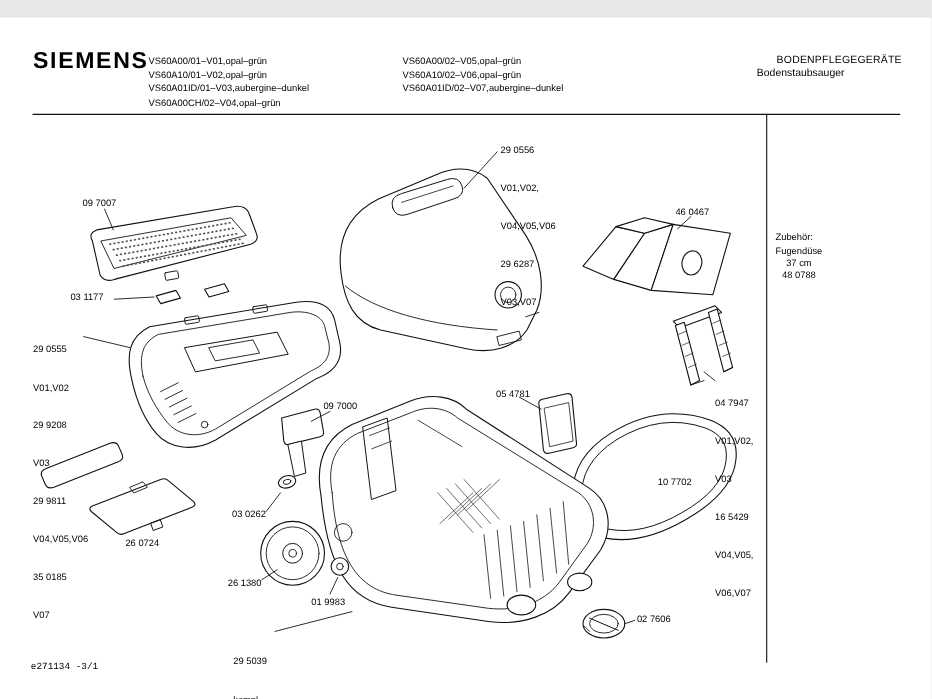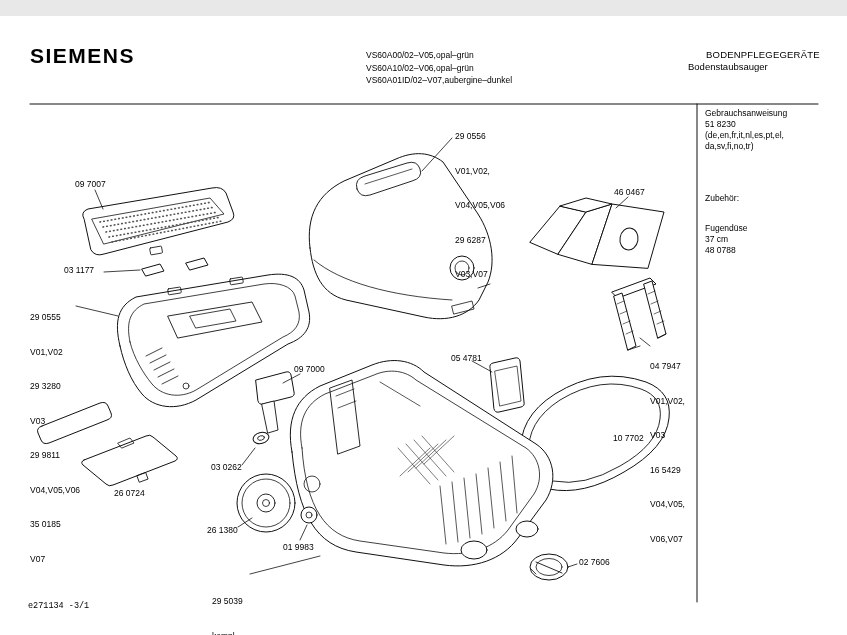--- a/index.html
+++ b/index.html
@@ -11,22 +11,22 @@
   }
   .art { position:absolute; left:0; top:0; }
   .brand { position:absolute; left:30px; top:28px; font-size:21px; font-weight:bold; letter-spacing:1.5px; }
   .models { position:absolute; font-size:8.5px; line-height:12.5px; }
   .models.col1 { left:135px; top:33px; }
   .models.col2 { left:366px; top:33px; }
   .cat { position:absolute; left:688px; top:33px; font-size:9.5px; line-height:12px; }
   .cat .upper { letter-spacing:0.2px;padding-left:18px; }
   .side { position:absolute; left:705px; font-size:8.5px; line-height:11px; }
   .side.manual { top:92px; }
-  .side.acc-head { top:177px;text-align:right; }
-  .side.acc { top:207px; }
+  .side.acc-head { top:194px;text-align:right; }
+  .side.acc { top:207px;text-align:center; }
   .lbl { position:absolute; font-size:8.5px; line-height:11.5px; white-space:pre; }
   .footer { position:absolute; left:28px; top:585px; font-size:8.5px;font-family:Liberation Mono, monospace; }
 </style>
 </head>
 <body>
 
 <div class="sheet">
 
   <svg class="art" width="847" height="635" viewBox="0 0 847 635">
     <g stroke="#111" fill="none" stroke-width="1" stroke-linecap="round" stroke-linejoin="round">
@@ -196,52 +196,52 @@
         <line x1="472" y1="345" x2="492" y2="356"></line>
         <line x1="628" y1="181" x2="616" y2="192"></line>
         <line x1="650" y1="330" x2="640" y2="322"></line>
         <line x1="577" y1="548" x2="568" y2="551"></line>
       </g>
     </g>
   </svg>
 
   <div class="brand">SIEMENS</div>
 
+  <div class="models col1">
+    <div>VS60A00/01–V01,opal–grün</div>
+    <div>VS60A10/01–V02,opal–grün</div>
+    <div>VS60A01ID/01–V03,aubergine–dunkel</div>
+    <div>VS60A00CH/02–V04,opal–grün</div>
+  </div>
 
   <div class="models col2">
     <div>VS60A00/02–V05,opal–grün</div>
     <div>VS60A10/02–V06,opal–grün</div>
     <div>VS60A01ID/02–V07,aubergine–dunkel</div>
   </div>
 
   <div class="cat">
     <div class="upper">BODENPFLEGEGERÄTE</div>
     <div>Bodenstaubsauger</div>
   </div>
 
-  <div class="side manual">
-    <div>Gebrauchsanweisung</div>
-    <div>51 8230</div>
-    <div>(de,en,fr,it,nl,es,pt,el,</div>
-    <div>da,sv,fi,no,tr)</div>
-  </div>
   <div class="side acc-head">Zubehör:</div>
   <div class="side acc">
     <div>Fugendüse</div>
     <div>37 cm</div>
     <div>48 0788</div>
   </div>
 
   <div class="lbl" style="left:75px;top:163px">09 7007</div>
   <div class="lbl" style="left:64px;top:249px">03 1177</div>
 
   <div class="lbl" style="left:30px;top:273px">
     <div>29 0555</div>
     <div>V01,V02</div>
-    <div>29 3280</div>
+    <div>29 9208</div>
     <div>V03</div>
     <div>29 9811</div>
     <div>V04,V05,V06</div>
     <div>35 0185</div>
     <div>V07</div>
   </div>
 
   <div class="lbl" style="left:114px;top:472px">26 0724</div>
   <div class="lbl" style="left:294px;top:348px">09 7000</div>
   <div class="lbl" style="left:211px;top:446px">03 0262</div>
@@ -266,18 +266,18 @@
 
   <div class="lbl" style="left:650px;top:322px">
     <div>04 7947</div>
     <div>V01,V02,</div>
     <div>V03</div>
     <div>16 5429</div>
     <div>V04,V05,</div>
     <div>V06,V07</div>
   </div>
 
-  <div class="lbl" style="left:613px;top:417px">10 7702</div>
+  <div class="lbl" style="left:598px;top:417px">10 7702</div>
   <div class="lbl" style="left:579px;top:541px">02 7606</div>
 
   <div class="footer">e271134 -3/1</div>
 
 </div>
 
 </body></html>

